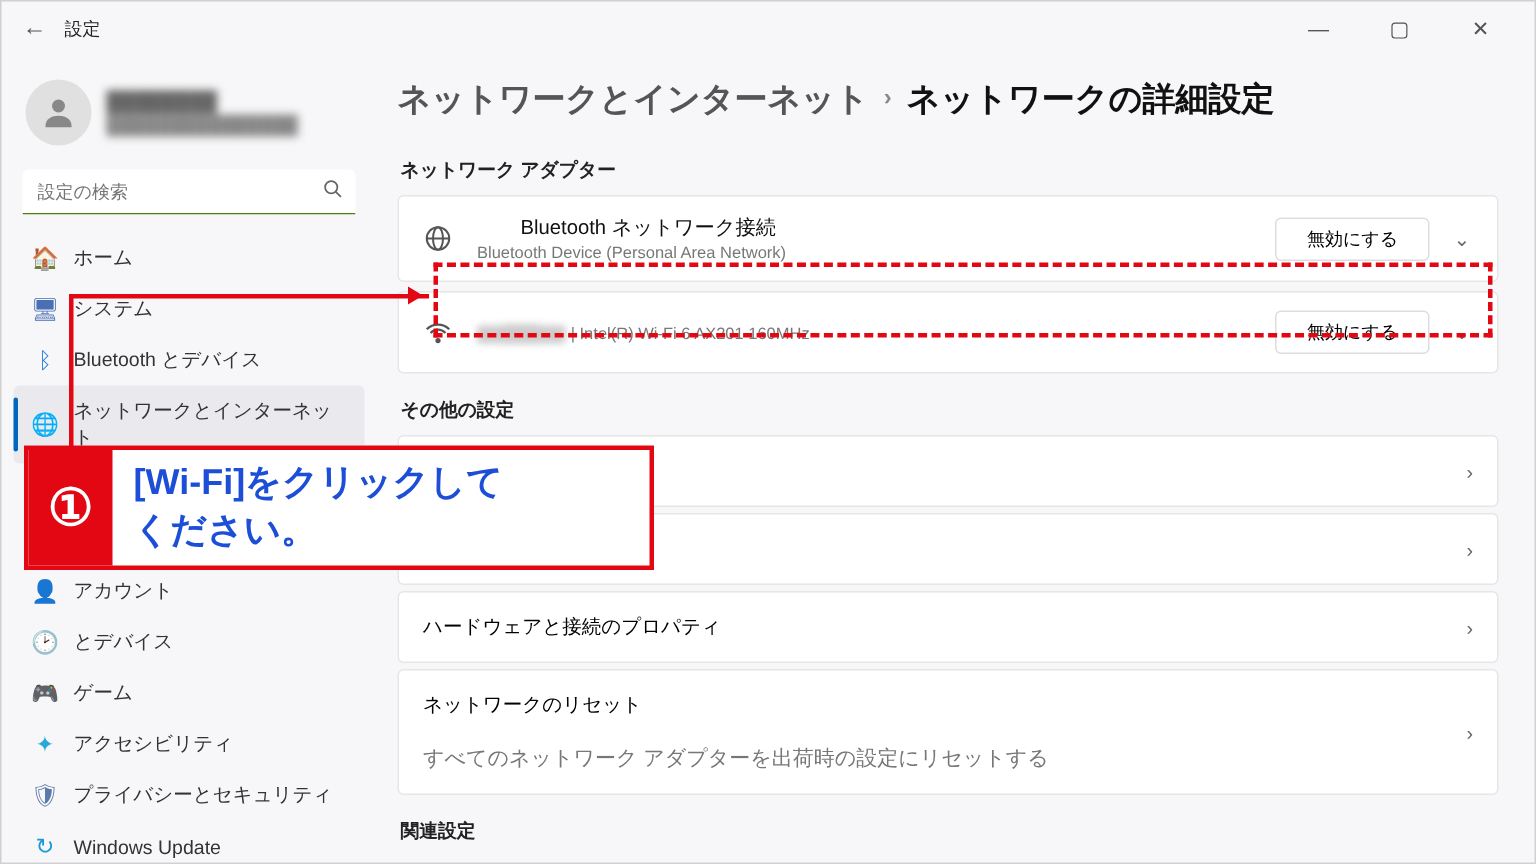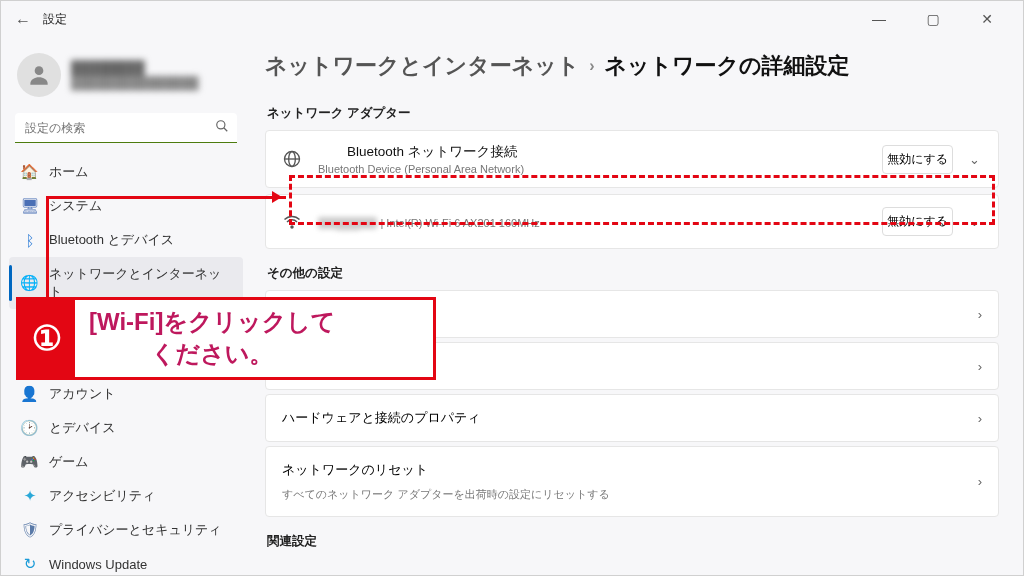--- a/index.html
+++ b/index.html
@@ -31,35 +31,35 @@
 .crumb { font-size: 22px; font-weight: 600; color: #555; display: flex; align-items: center; gap: 10px; padding: 10px 0 8px 0; }
 .crumb .last { color: #111; }
 .crumb .chev { font-size: 16px; color: #888; }
 .sect { font-size: 12.5px; font-weight: 600; margin: 16px 0 8px 2px; color:#222; }
 .card { background: #fff; border: 1px solid #e6e6e6; border-radius: 4px; padding: 12px 14px; display: flex; align-items: center; margin-bottom: 6px; }
 .cardicon { width: 24px; height: 24px; margin-right: 14px; display:flex; align-items:center; justify-content:center; color:#555; }
 .cardtxt { flex: 1; }
 .cardtxt .t1 { font-size: 13.5px; color: #111; margin-left: 29px; }
 .cardtxt .t2 { font-size: 11px; color: #777; margin-top: 2px; }
 .cardtxt .t2 .blur { filter: blur(2.5px); background:#ccc; color:#ccc; border-radius:2px; padding:0 18px; }
-.disbtn { font-size: 12px; padding: 5px 4px; background: #fff; border: 1px solid #ddd; border-radius: 4px; cursor: pointer; margin-right: 12px; }
+.disbtn { font-size: 12px; padding: 5px 20px; background: #fff; border: 1px solid #ddd; border-radius: 4px; cursor: pointer; margin-right: 12px; }
 .expand { color: #666; font-size: 13px; cursor:pointer; padding:0 4px; }
 .link { background: #fff; border: 1px solid #e6e6e6; border-radius: 4px; padding: 14px 16px; display: flex; align-items: center; margin-bottom: 4px; font-size: 13px; cursor:pointer; }
 .link.dim .lt1 { color:#999; }
 .link .lt1 { flex:1; }
-.link .sub { font-size:11px; color:#777; margin-top:8px; }
+.link .sub { font-size:14px; color:#777; margin-top:18px; }
 .linkcol { flex:1; }
 .link .chev2 { color:#666; }
 
 .hlbox { position: absolute; border: 3px dashed #e30613; pointer-events: none; }
 .hlarrow { position: absolute; height: 3px; background: #e30613; }
 .hlarrow::after { content:""; position:absolute; right:-2px; top:-5px; border:6px solid transparent; border-left:10px solid #e30613; }
 .callout { position:absolute; background:#fff; border:3px solid #e30613; display:flex; align-items:flex-start; }
 .calloutnum { width:56px; align-self:stretch; background:#e30613; color:#fff; font-size:34px; font-weight:700; display:flex; align-items:center; justify-content:center; }
-.callouttxt { font-size:24px; font-weight:700; padding:6px 14px; line-height:1.35; color:#be185d;text-align:center; }
+.callouttxt { font-size:24px; font-weight:700; padding:6px 14px; line-height:1.35; color:#1d4ed8; }
 </style>
 </head>
 <body>
 
 <div class="window">
   <div class="titlebar">
     <div class="back">←</div>
     <div class="title">設定</div>
     <div class="winbtns">
       <div class="winbtn">—</div>

